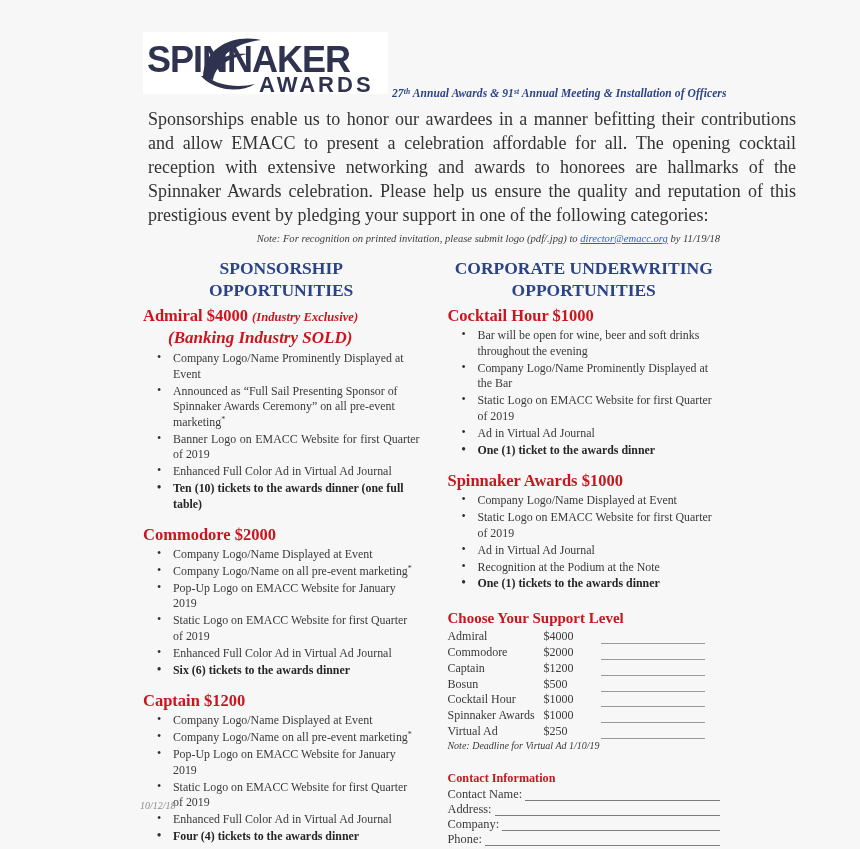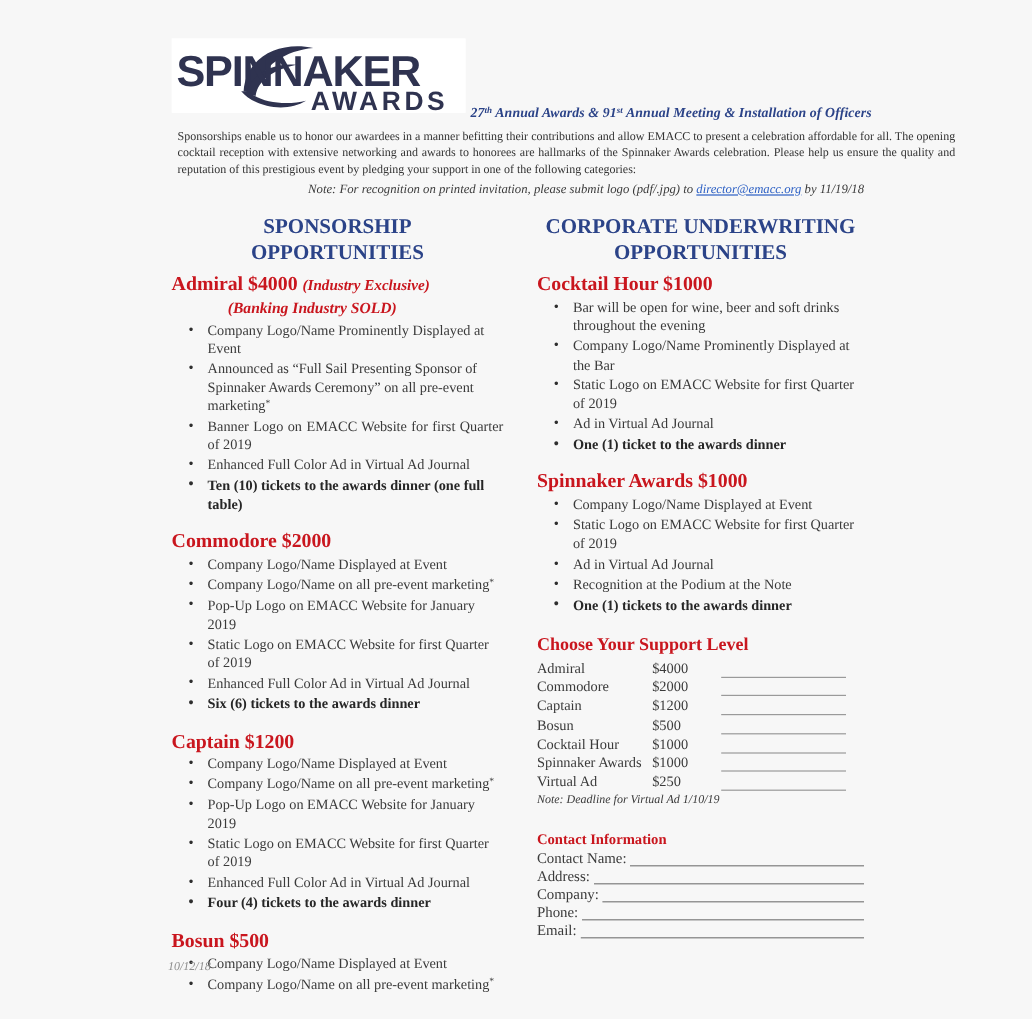--- a/index.html
+++ b/index.html
@@ -48,21 +48,21 @@
     font-size: 11.5px;
     letter-spacing: 0.1px;
     color: #2b4388;
     white-space: nowrap;
   }
   .header-sub sup { font-size: 7.5px; vertical-align: 0.45em; }
 
   
   .intro {
     margin: 14px 64px 0 148px;
-    font-size: 10px;
+    font-size: 18px;
     line-height: 1.33;
     text-align: justify;
     color: #333;
   }
   .note-line {
     margin: 5px 140px 0 148px;
     text-align: right;
     font-style: italic;
     font-size: 10.6px;
     color: #3a3a3a;
@@ -104,21 +104,21 @@
   }
   .pkg-head .qual {
     font-style: italic;
     font-size: 12.6px;
     font-weight: bold;
   }
   .pkg-sub {
     color: #c9161e;
     font-style: italic;
     font-weight: bold;
-    font-size: 13px;
+    font-size: 17px;
     text-align: center;
     margin: 0 0 3px 0;
     padding-right: 42px;
   }
 
   ul.bullets {
     margin: 2px 0 0 0;
     padding-left: 30px;
     list-style: none;
   }

